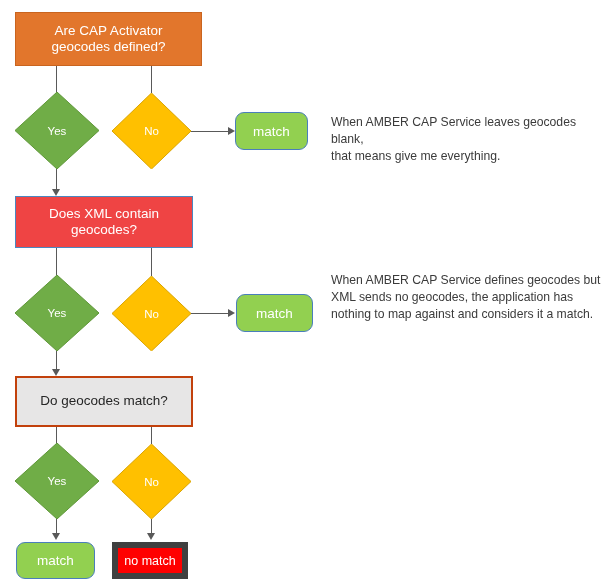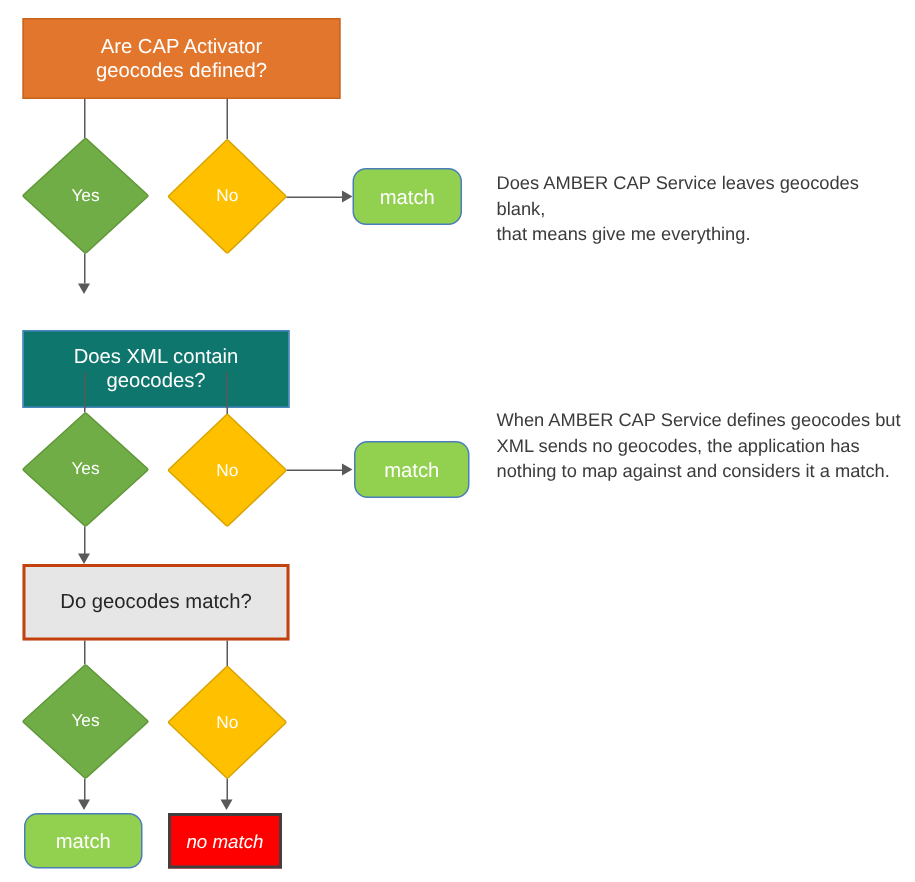--- a/index.html
+++ b/index.html
@@ -29,25 +29,24 @@
     line-height: 1.22;
     white-space: pre-line;
   }
   .box-orange {
     background: #E2762C;
     border: 1px solid #C9641F;
     color: #ffffff;
     font-size: 13.5px;
   }
   .box-blue {
-    background: #0f766e;
+    background: #ef4444;
     border: 1px solid #4A87C0;
     color: #ffffff;
     font-size: 13.5px;
-    margin-top: 24px;
   }
   .box-grey {
     background: #E7E6E6;
     border: 2px solid #c2410c;
     color: #262626;
     font-size: 13.5px;
   }
   .pill {
     position: absolute;
     box-sizing: border-box;
@@ -60,24 +59,23 @@
     color: #ffffff;
     font-size: 13.5px;
   }
   .redbox {
     position: absolute;
     box-sizing: border-box;
     display: flex;
     align-items: center;
     justify-content: center;
     background: #FF0000;
-    border: 2px solid #404040;
+    border: 6px solid #404040;
     color: #ffffff;
     font-size: 12.5px;
-    font-style: italic;
   }
   
   .diamond {
     position: absolute;
     display: flex;
     align-items: center;
     justify-content: center;
     text-align: center;
   }
   .diamond svg {
@@ -119,21 +117,21 @@
     font-size: 12.2px;
     line-height: 1.38;
     white-space: pre-line;
   }
 </style>
 </head>
 <body>
 
 <div class="canvas">
 
-  <div class="box box-orange" style="left:15px; top:12px; width:212px; height:54px;">Are CAP Activator
+  <div class="box box-orange" style="left:15px; top:12px; width:187px; height:54px;">Are CAP Activator
 geocodes defined?</div>
 
   <div class="conn conn-v" style="left:56px; top:66px; height:26px;"></div>
   <div class="conn conn-v" style="left:151px; top:66px; height:27px;"></div>
 
   <div class="diamond" style="left:15px; top:92px; width:84px; height:77px;">
     <svg viewBox="0 0 84 77" preserveAspectRatio="none">
       <polygon points="42,0 84,38.5 42,77 0,38.5" fill="#70AD47" stroke="#5F9739" stroke-width="1"></polygon>
     </svg>
     <span>Yes</span>
@@ -144,21 +142,21 @@
       <polygon points="39.5,0 79,38 39.5,76 0,38" fill="#FFC000" stroke="#D9A400" stroke-width="1"></polygon>
     </svg>
     <span>No</span>
   </div>
 
   <div class="conn conn-h" style="left:191px; top:131px; width:37px;"></div>
   <div class="arrow-right" style="left:228px; top:127px;"></div>
 
   <div class="pill" style="left:235px; top:112px; width:73px; height:38px;">match</div>
 
-  <div class="note" style="left:331px; top:114px; width:272px;">Does AMBER CAP Service leaves geocodes blank,
+  <div class="note" style="left:331px; top:114px; width:272px;">When AMBER CAP Service leaves geocodes blank,
 that means give me everything.</div>
 
   <div class="conn conn-v" style="left:56px; top:169px; height:20px;"></div>
   <div class="arrow-down" style="left:52px; top:189px;"></div>
 
   <div class="box box-blue" style="left:15px; top:196px; width:178px; height:52px;">Does XML contain
 geocodes?</div>
 
   <div class="conn conn-v" style="left:56px; top:248px; height:27px;"></div>
   <div class="conn conn-v" style="left:151px; top:248px; height:28px;"></div>

